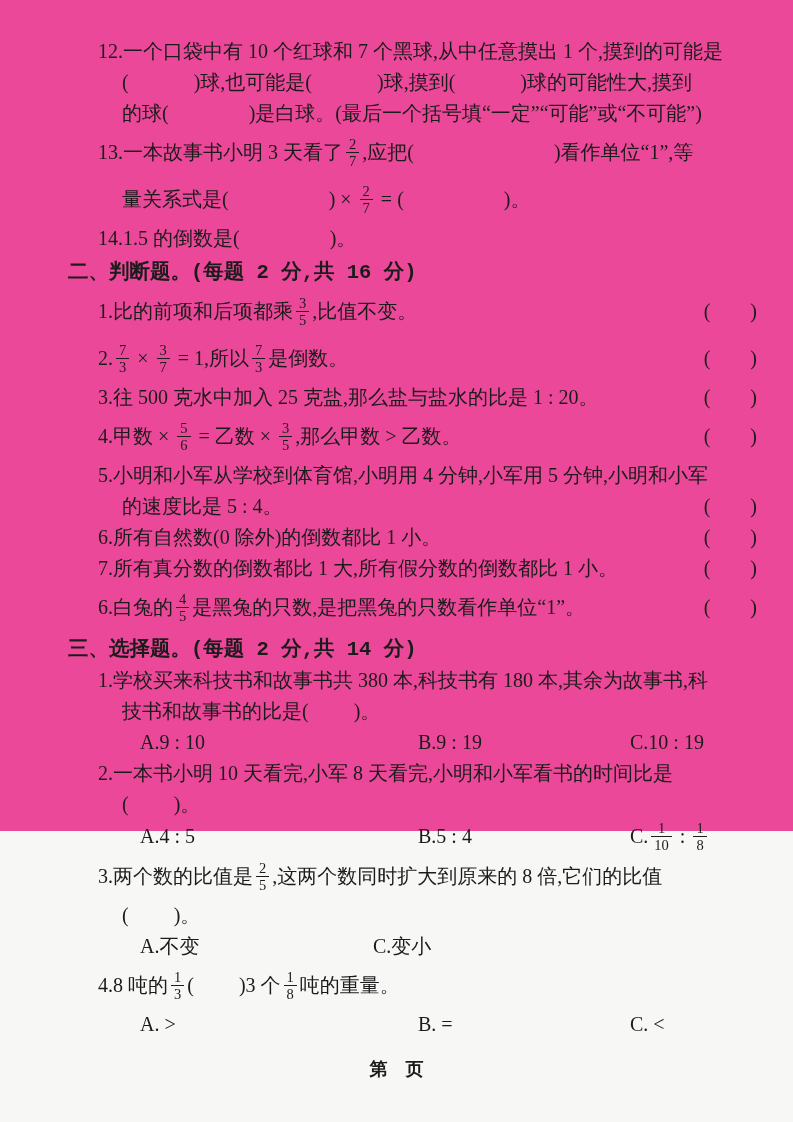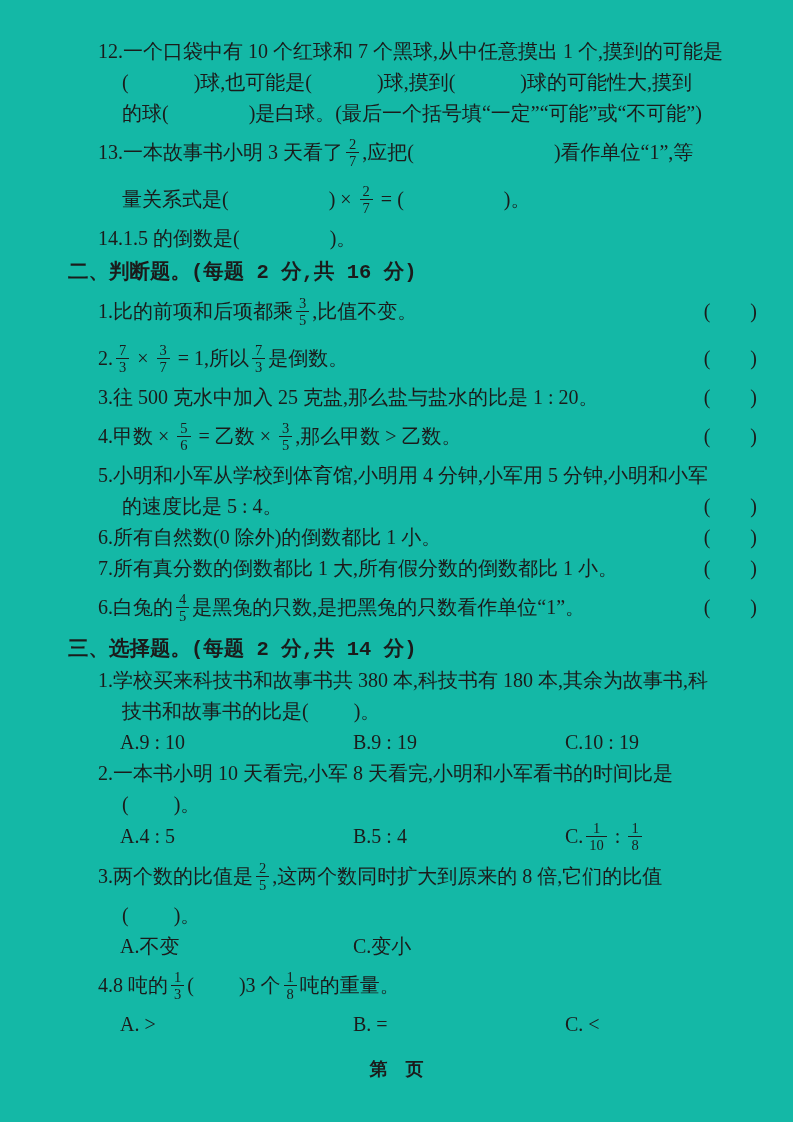--- a/index.html
+++ b/index.html
@@ -5,42 +5,42 @@
   * { box-sizing: border-box; }
   html,body { margin:0; padding:0; }
   body {
     width:793px; height:1122px;
     background:#f7f7f5;
     font-family:"Liberation Serif","DejaVu Serif",serif;
     color:#1b1b1b;
     overflow:hidden;
   }
   .page {
-    width:793px; height:1122px;
+    width:793px; height:831px;
     padding:36px 36px 0 68px;
-    background:#14b8a6;
+    background:#ec4899;
   }
   .row {
     display:flex; align-items:center;
     min-height:31px;
     white-space:pre-wrap;
     font-size:20px;
     line-height:1.25;
   }
   .frow { min-height:47px; }
   .q   { padding-left:30px; }
   .ind { padding-left:54px; }
   .sec {
     min-height:34px; display:flex; align-items:center;
     font-weight:700; font-size:20.5px; white-space:pre-wrap;font-family:Liberation Mono, monospace;
   }
   .mark { margin-left:auto; white-space:pre; }
   .opts { display:flex; align-items:center; padding-left:52px; min-height:31px; font-size:20px; white-space:pre-wrap; }
-  .optA { width:233px; display:inline-flex; align-items:center; }
-  .optB { width:212px; display:inline-flex; align-items:center; }
+  .optA { width:233px; display:inline-flex; align-items:center;margin-left:20px; }
+  .optB { width:212px; display:inline-flex; align-items:center;margin-left:45px; }
   .optC { flex:1; display:inline-flex; align-items:center; }
   .frac {
     display:inline-flex; flex-direction:column; align-items:center;
     margin:0 3px; font-size:14.5px; line-height:1.12; text-align:center;
     white-space:nowrap;
   }
   .frac .num { padding:0 3px; }
   .frac .den { border-top:1.4px solid #1c1c1c; padding:0 3px; }
   .footer {
     display:flex; justify-content:center;

